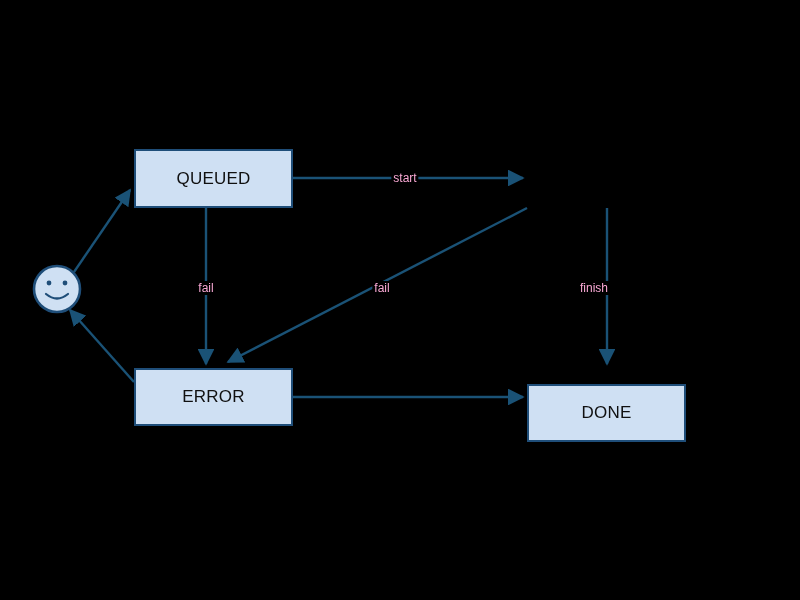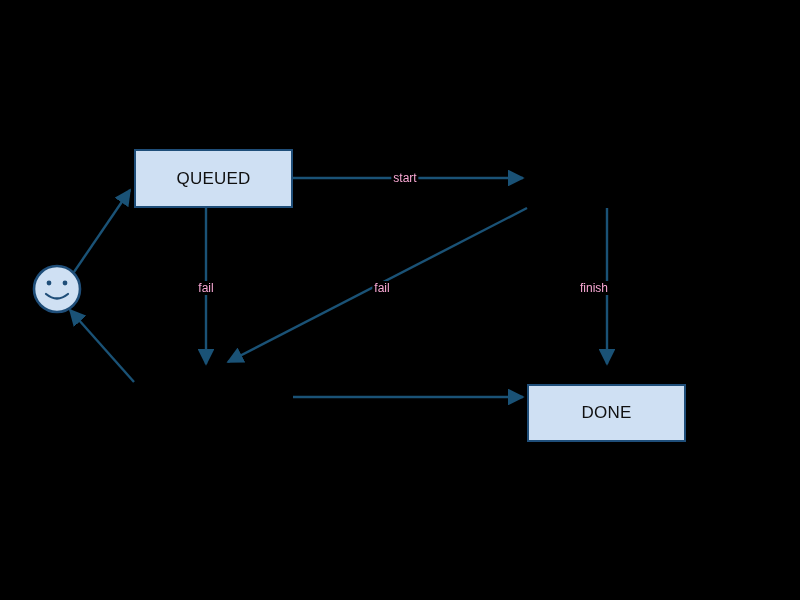--- a/index.html
+++ b/index.html
@@ -85,20 +85,23 @@
       <circle cx="65" cy="283" r="2.4" fill="#1f4e79"></circle>
       <path d="M 46 294 Q 57 303 68 294" fill="none" stroke="#1f4e79" stroke-width="2.2" stroke-linecap="round"></path>
     </g>
   </svg>
 
   <div class="node-box" style="left:134px; top:149px; width:159px; height:59px;">
     <span>QUEUED</span>
   </div>
 
 
+  <div class="node-box" style="left:134px; top:368px; width:159px; height:58px;">
+    <span>ERROR</span>
+  </div>
 
   <div class="node-box" style="left:527px; top:384px; width:159px; height:58px;">
     <span>DONE</span>
   </div>
 
   <div class="edge-label" style="left:405px; top:178px;">start</div>
 
   <div class="edge-label" style="left:206px; top:288px;">fail</div>
 
   <div class="edge-label" style="left:382px; top:288px;">fail</div>

